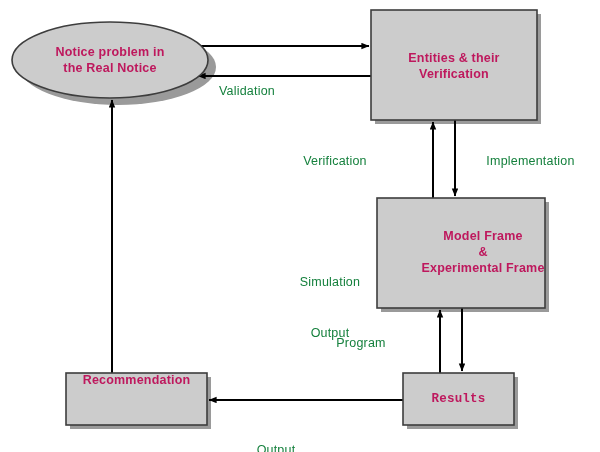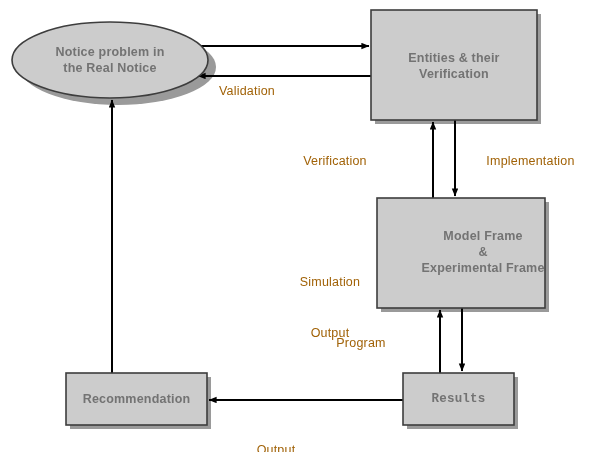--- a/index.html
+++ b/index.html
@@ -18,31 +18,31 @@
   #diagram-svg {
     position: absolute;
     top: 0;
     left: 0;
     width: 600px;
     height: 452px;
   }
   .node-label {
     position: absolute;
     text-align: center;
-    color: #737373;
+    color: #be185d;
     font-size: 12.5px;
     line-height: 16px;
     letter-spacing: 0.2px;
     font-weight: 600;
     pointer-events: none;
   }
   .edge-label {
     position: absolute;
     text-align: center;
-    color: #a16207;
+    color: #15803d;
     font-size: 12.5px;
     line-height: 17px;
     letter-spacing: 0.2px;
     font-weight: 400;
     white-space: pre;
     pointer-events: none;
   }
 </style>
 </head>
 <body>
@@ -97,21 +97,21 @@
   <div class="node-label" style="left:399px; top:228px; width:168px;">
     <div>Model Frame</div>
     <div>&amp;</div>
     <div>Experimental  Frame</div>
   </div>
 
   <div class="node-label" style="left:403px; top:391px; width:111px;font-family:Liberation Mono, monospace;">
     <div>Results</div>
   </div>
 
-  <div class="node-label" style="left:66px; top:391px; width:141px;">
+  <div class="node-label" style="left:66px; top:372px; width:141px;">
     <div>Recommendation</div>
   </div>
 
   <div class="edge-label" style="left:197px; top:83px; width:100px;">Validation</div>
 
   <div class="edge-label" style="left:285px; top:153px; width:100px;">Verification</div>
 
   <div class="edge-label" style="left:473px; top:153px; width:115px;">Implementation</div>
 
   <div class="edge-label" style="left:311px; top:335px; width:100px;">Program</div>

